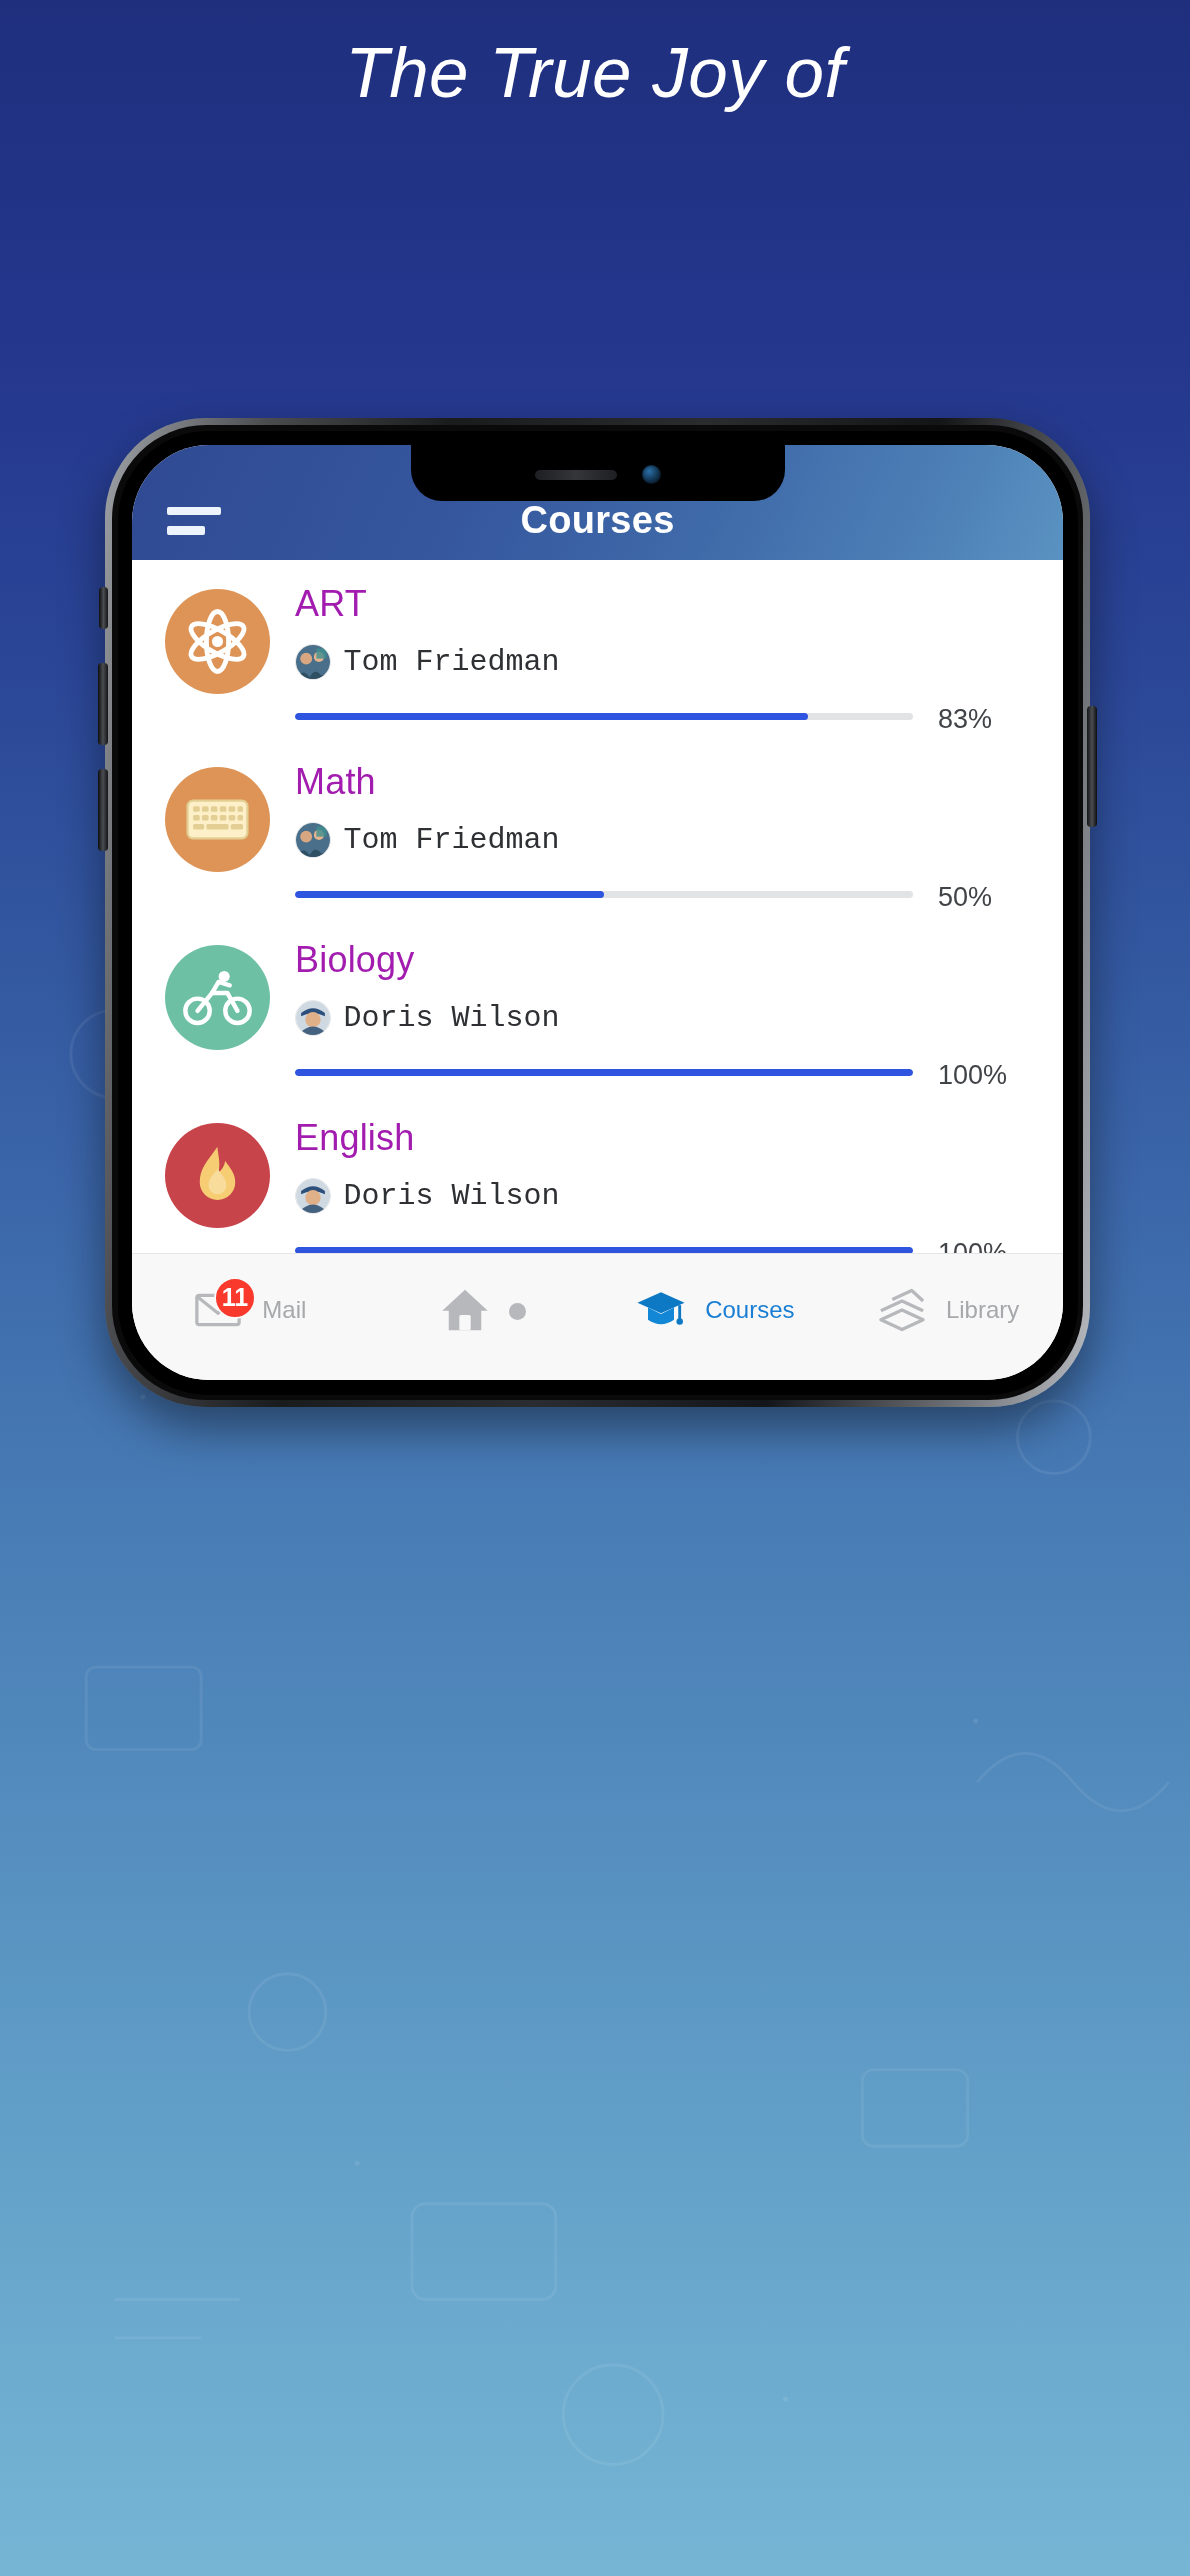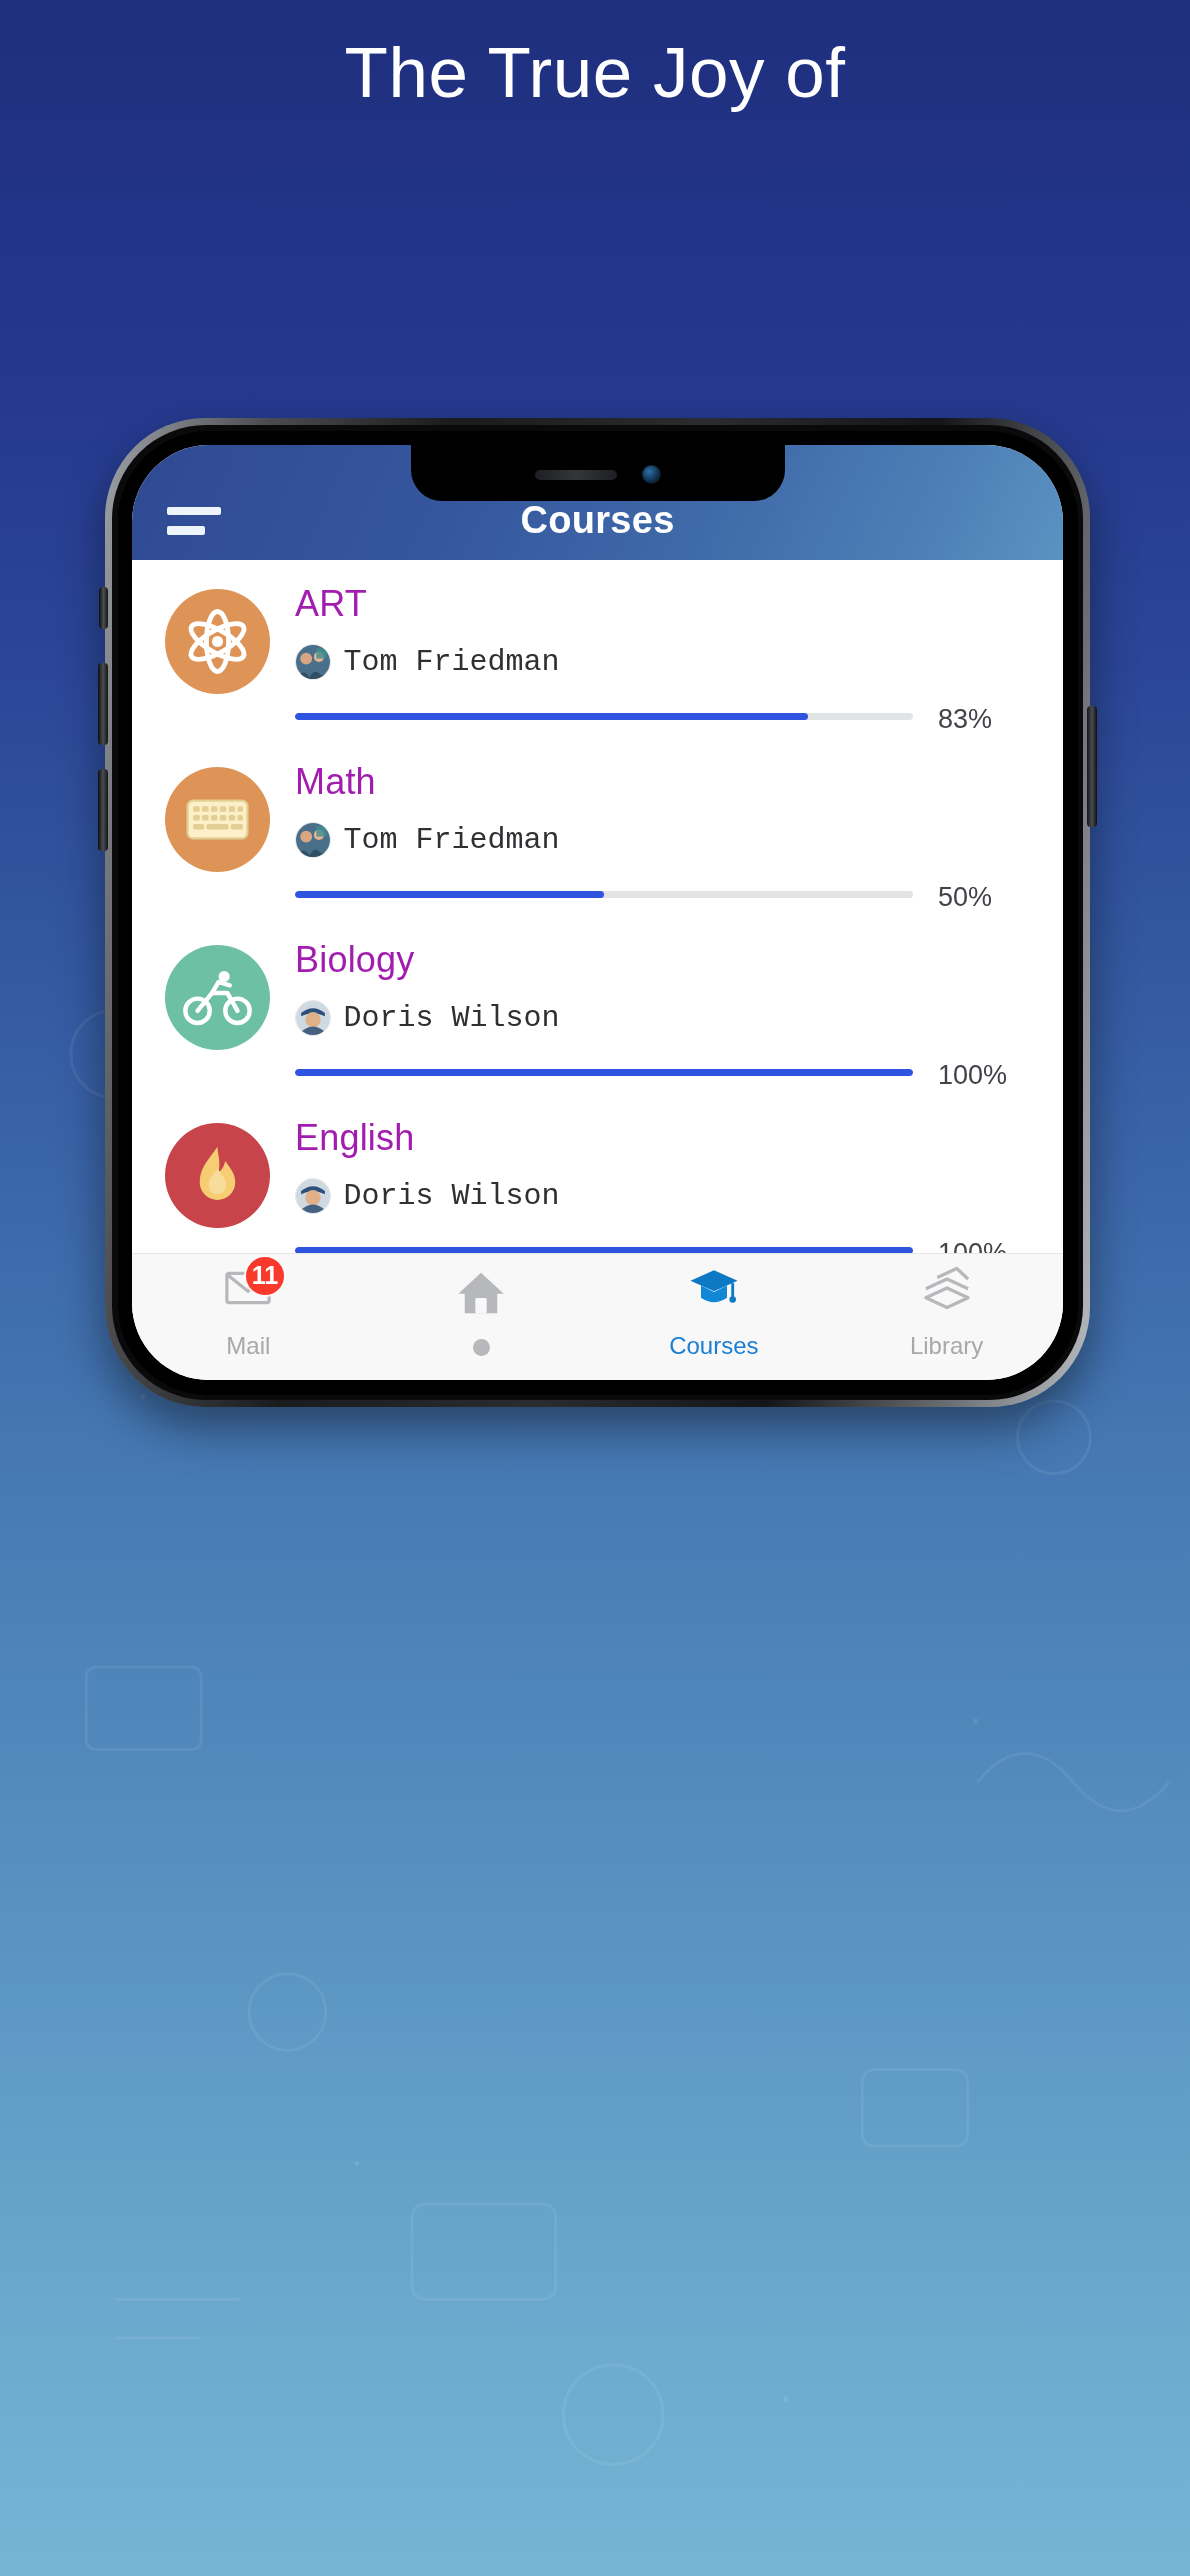--- a/index.html
+++ b/index.html
@@ -39,21 +39,21 @@
   #bg-doodles { position:absolute; left:0; right:0; top:939px; bottom:0; opacity:.13; }
 
   
   .headline {
     position:absolute; top:36px; left:0; width:1190px;
     text-align:center; color:#ffffff;
     line-height:1.03;
   }
   .headline .l1 {
     display:block;
-    font-size:71px; font-weight:300; letter-spacing:0.5px;
+    font-size:71px; font-weight:300; letter-spacing:0.5px;font-style:italic;
   }
   .headline .l2 {
     display:block;
     font-size:71px; font-weight:bold; letter-spacing:0px;
     margin-top:15.3px;
   }
 
   #phone-wrap {
     position:absolute;
     left:105px;  top:418px;
@@ -210,21 +210,21 @@
   .tabbar {
     flex:0 0 auto;
     height:127px;
     background:#f8f8f8;
     border-top:1px solid #e6e6e6;
     display:flex; align-items:center;
     padding-bottom:13.4px;
   }
   .tab {
     flex:1 1 0; height:100%;
-    display:flex; flex-direction:column;
+    display:flex; flex-direction:row;
     align-items:center; justify-content:center; gap:16px;
     position:relative; cursor:pointer;
   }
   .tab .ticon { width:56px; height:56px; display:flex; align-items:center; justify-content:center; position:relative; }
   .tab .ticon svg { width:52px; height:52px; display:block; }
   .tab .tlabel { font-size:24px; color:#a6a8ab; }
   .tab.active .tlabel { color:#1a7fd4; }
   .badge {
     position:absolute; top:-5.7px; right:-9.6px;
     min-width:42px; height:42px; padding:0 5.8px;

